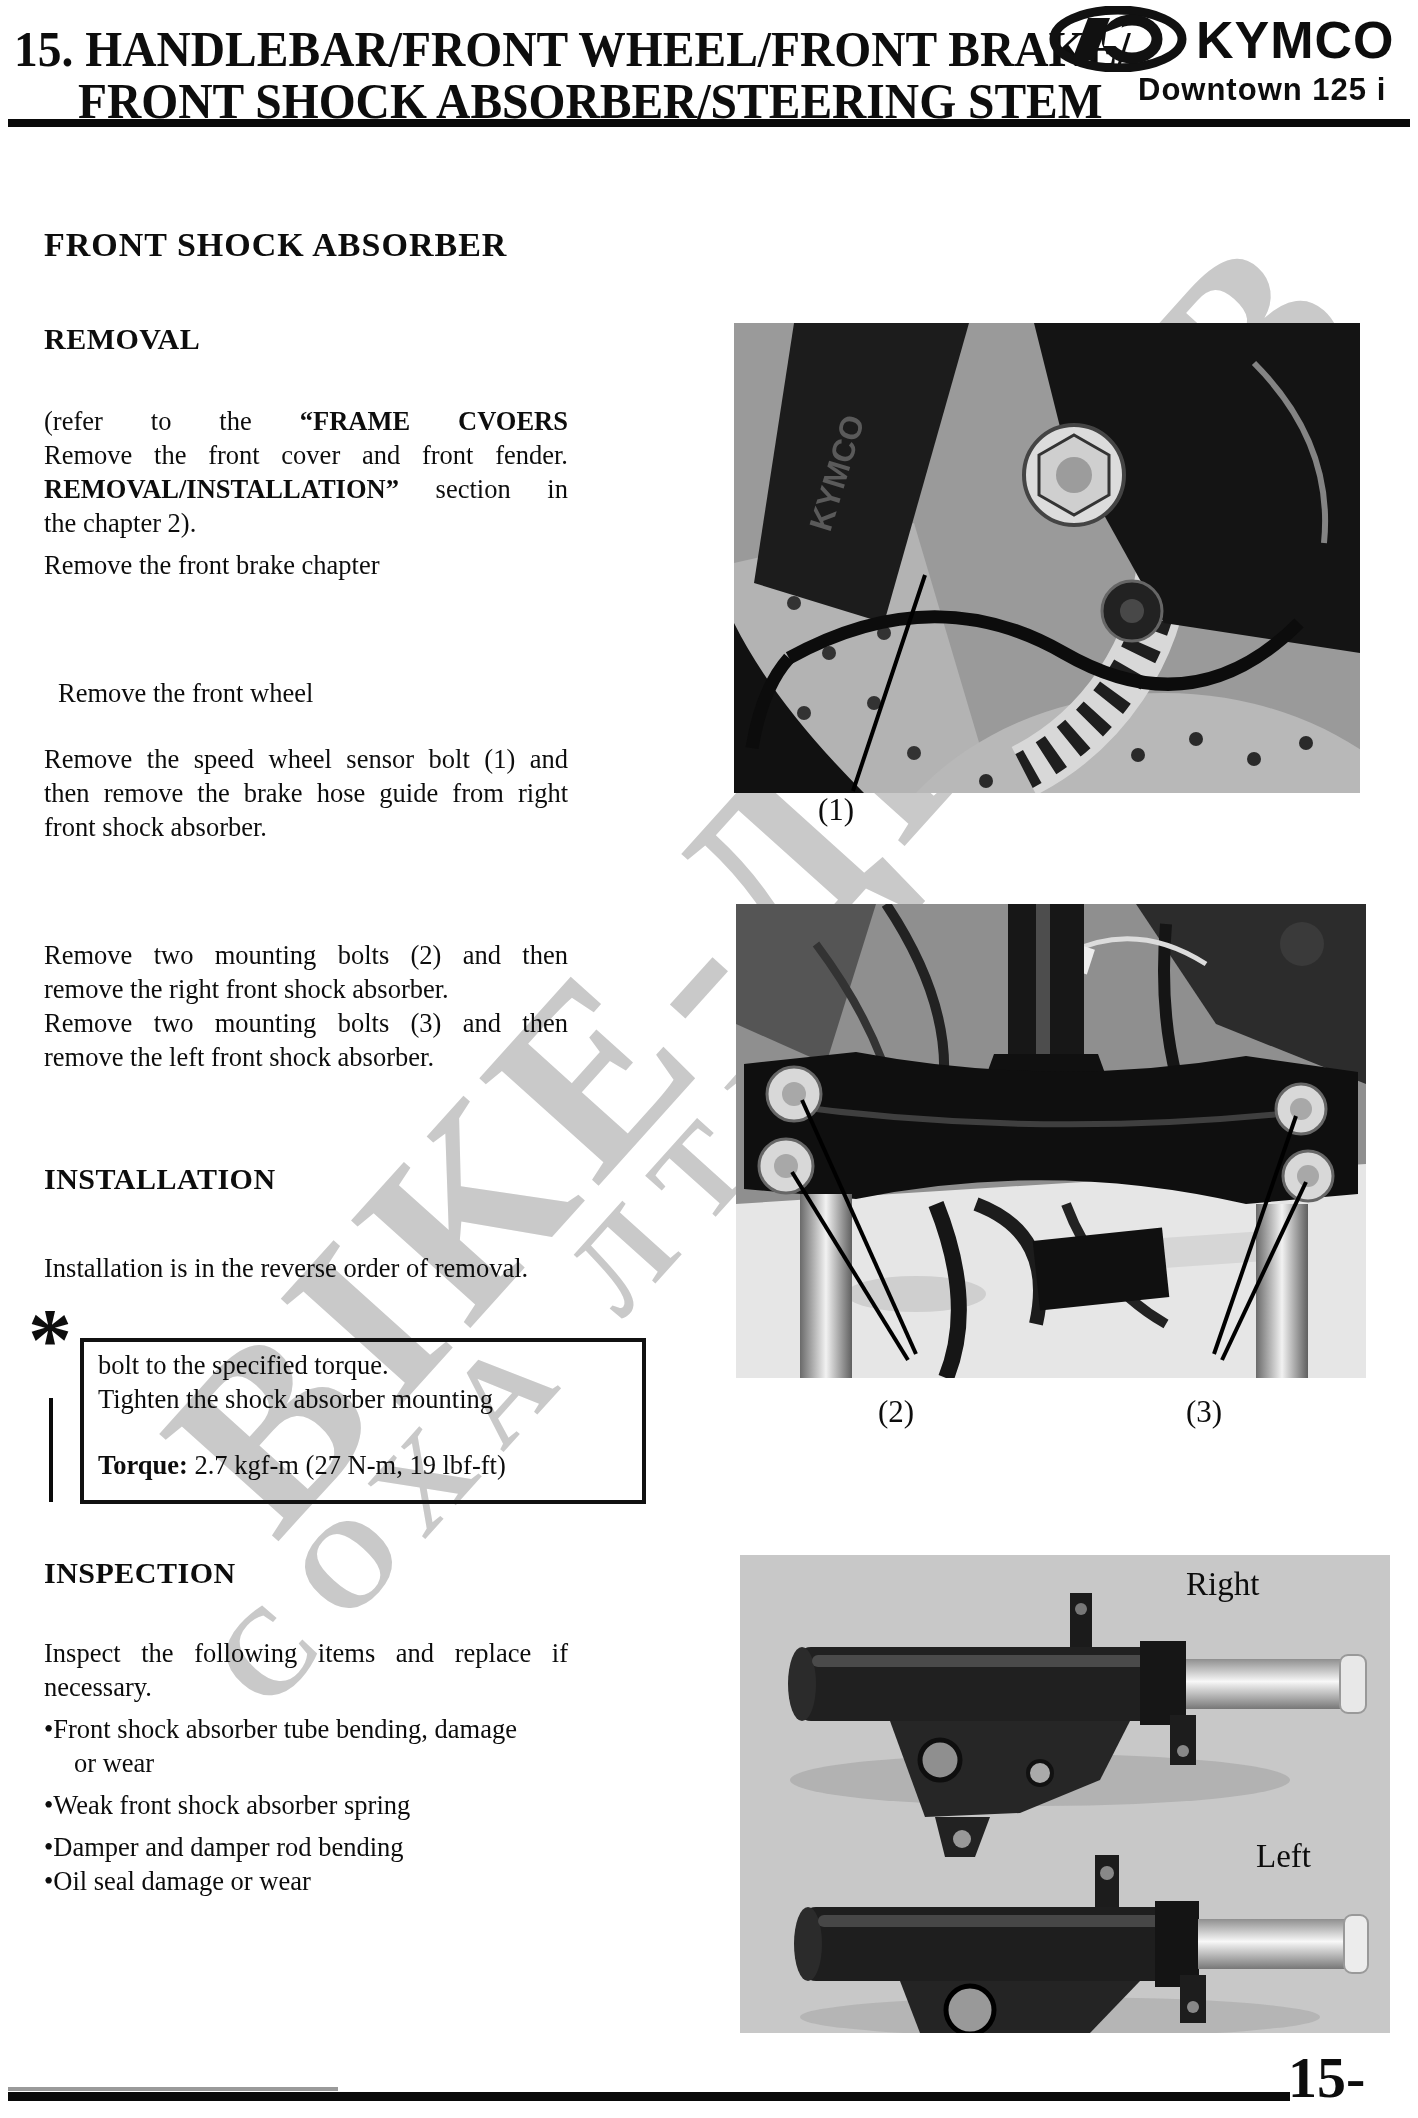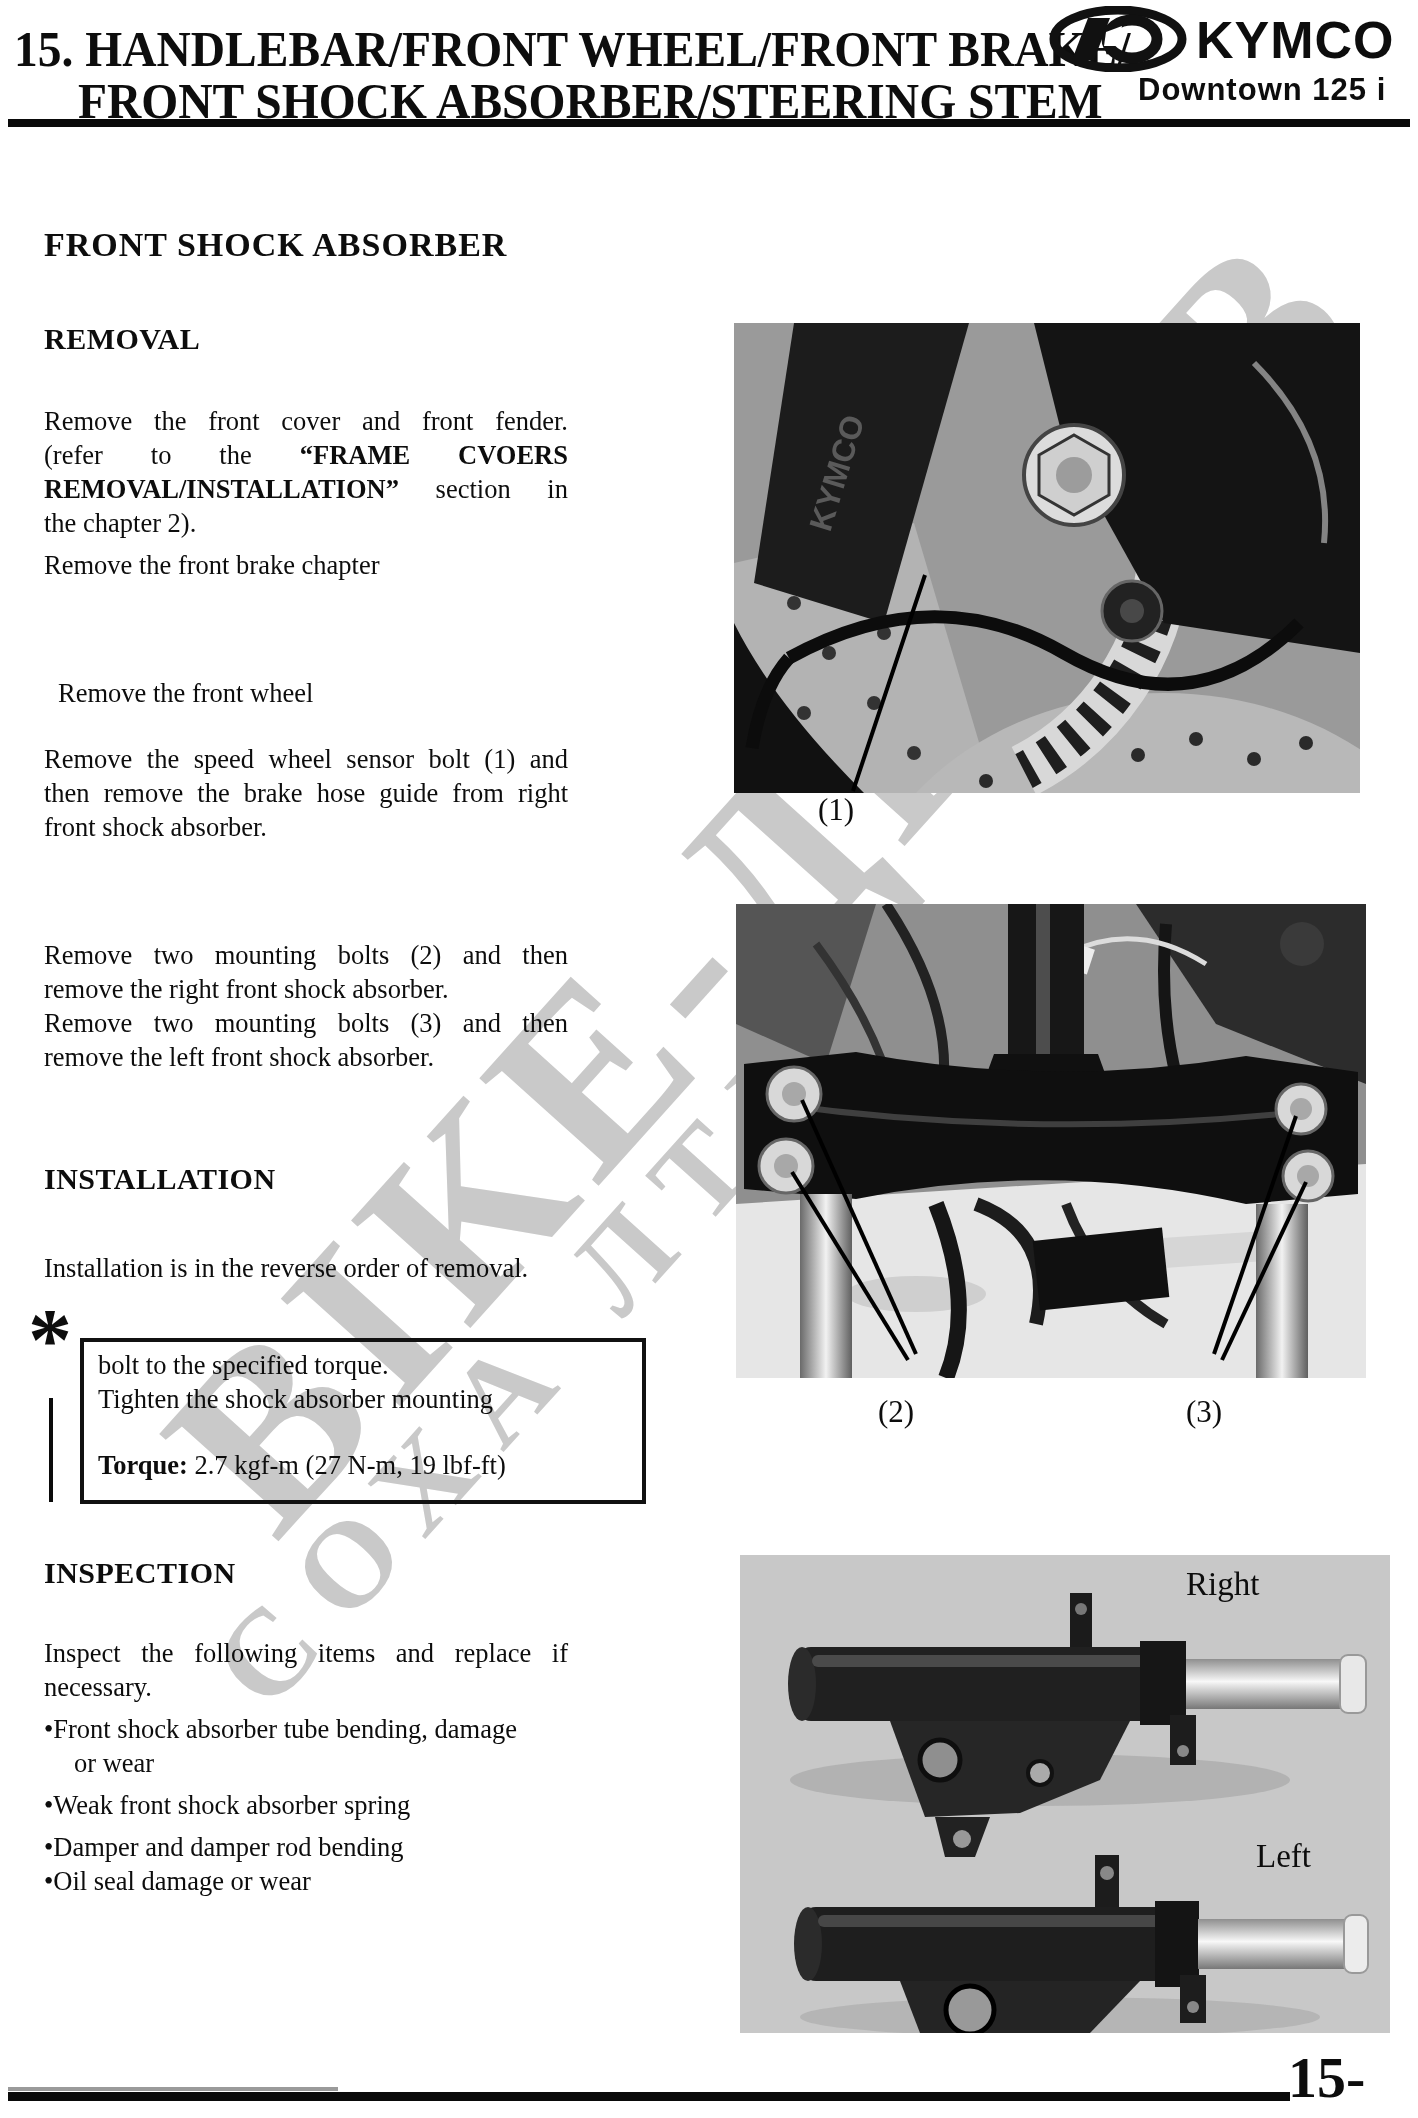--- a/index.html
+++ b/index.html
@@ -39,22 +39,22 @@
   </svg>
   <div class="abs z1 sans serifb" style="left:1196px;top:10px;font-size:52px;letter-spacing:1px;">KYMCO</div>
   <div class="abs z1 sans serifb" style="left:1138px;top:72px;font-size:31px;letter-spacing:1px;">Downtown 125 i</div>
   <div class="abs z1 rule" style="left:8px;top:119px;width:1402px;height:8px;"></div>
 
   <div class="abs z1 serifb" style="left:44px;top:226px;font-size:34px;letter-spacing:1px;">FRONT SHOCK ABSORBER</div>
 
   <div class="abs z1 heading2" style="left:44px;top:322px;font-family:Liberation Serif, serif;">REMOVAL</div>
 
   <div class="abs z1 para" style="left:44px;top:404px;width:524px;">
+      <div class="line j"><span>(refer to the </span><span class="b">“FRAME CVOERS</span></div>
       <div class="line j"><span>Remove the front cover and front fender.</span></div>
-      <div class="line j"><span>(refer to the </span><span class="b">“FRAME CVOERS</span></div>
       <div class="line j"><span class="b">REMOVAL/INSTALLATION”</span><span> section in</span></div>
       <div class="line"><span>the chapter 2).</span></div>
     </div>
 
   <div class="abs z1 para" style="left:44px;top:548px;width:524px;">
       <div class="line"><span>Remove the front brake chapter</span></div>
     </div>
 
   <div class="abs z1 para" style="left:44px;top:676px;width:524px;margin-left:14px;">
       <div class="line"><span>Remove the front wheel</span></div>

